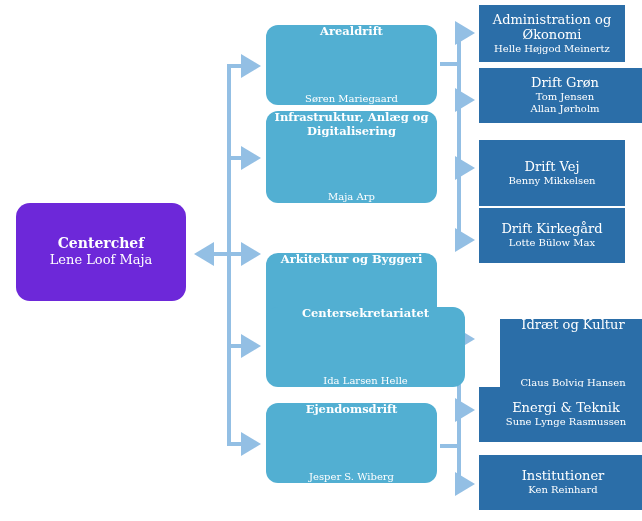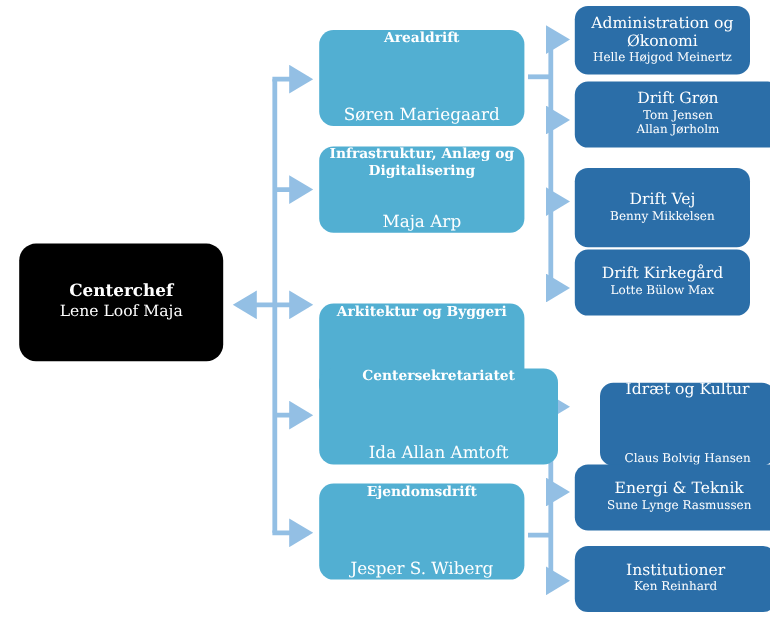--- a/index.html
+++ b/index.html
@@ -1,28 +1,28 @@
 <!DOCTYPE html>
 <html><head>
 <meta charset="utf-8">
 <style>
   html, body { margin:0; padding:0; background:#ffffff; }
   body { width:642px; height:521px; position:relative; overflow:hidden;
          font-family:"DejaVu Serif", "Liberation Serif", serif; }
   .box { position:absolute; display:flex; flex-direction:column; align-items:center;
          justify-content:center; text-align:center; color:#ffffff; box-sizing:border-box; }
-  .chief { background:#000000; border-radius:14px; }
+  .chief { background:#6d28d9; border-radius:14px; }
   .mid { background:#52afd2; border-radius:12px;justify-content:space-between; }
-  .leaf { background:#2b6ea8; border-radius:11px; }
+  .leaf { background:#2b6ea8; border-radius:0; }
   .t { font-weight:bold; line-height:1.2; }
   .n { line-height:1.25; }
   .chief .t { font-size:14px; }
   .chief .n { font-size:13px; }
   .mid .t { font-size:11.5px; }
-  .mid .n { font-size:14px; }
+  .mid .n { font-size:10px; }
   .leaf .t { font-size:13px; font-weight:normal; }
   .leaf .n { font-size:10px; }
   svg.lines { position:absolute; left:0; top:0; }
 </style>
 </head>
 <body>
 
 <svg class="lines" width="642" height="521">
   <defs>
     <marker id="ah" markerWidth="6" markerHeight="6" refX="4" refY="3" orient="auto" markerUnits="strokeWidth">
@@ -57,31 +57,31 @@
 
 <div class="box chief" style="left:16px;top:203px;width:170px;height:98px;">
   <div class="t">Centerchef</div>
   <div class="n">Lene Loof Maja</div>
 </div>
 
 <div class="box mid" style="left:266px;top:25px;width:171px;height:80px;">
   <div class="t">Arealdrift</div>
   <div class="n">Søren Mariegaard</div>
 </div>
-<div class="box mid" style="left:266px;top:122px;width:171px;height:72px;">
+<div class="box mid" style="left:266px;top:111px;width:171px;height:92px;">
   <div class="t" style="padding:0 8px;">Infrastruktur, Anlæg og Digitalisering</div>
   <div class="n">Maja Arp</div>
 </div>
 <div class="box mid" style="left:266px;top:212px;width:171px;height:80px;margin-top:41px;">
   <div class="t">Arkitektur og Byggeri</div>
   <div class="n">Mari Lohne</div>
 </div>
 <div class="box mid" style="left:266px;top:307px;width:199px;height:80px;">
   <div class="t">Centersekretariatet</div>
-  <div class="n">Ida Allan Amtoft</div>
+  <div class="n">Ida Larsen Helle</div>
 </div>
 <div class="box mid" style="left:266px;top:403px;width:171px;height:80px;">
   <div class="t">Ejendomsdrift</div>
   <div class="n">Jesper S. Wiberg</div>
 </div>
 
 <div class="box leaf" style="left:479px;top:5px;width:146px;height:57px;">
   <div class="t" style="padding:0 10px;">Administration og Økonomi</div>
   <div class="n">Helle Højgod Meinertz</div>
 </div>

